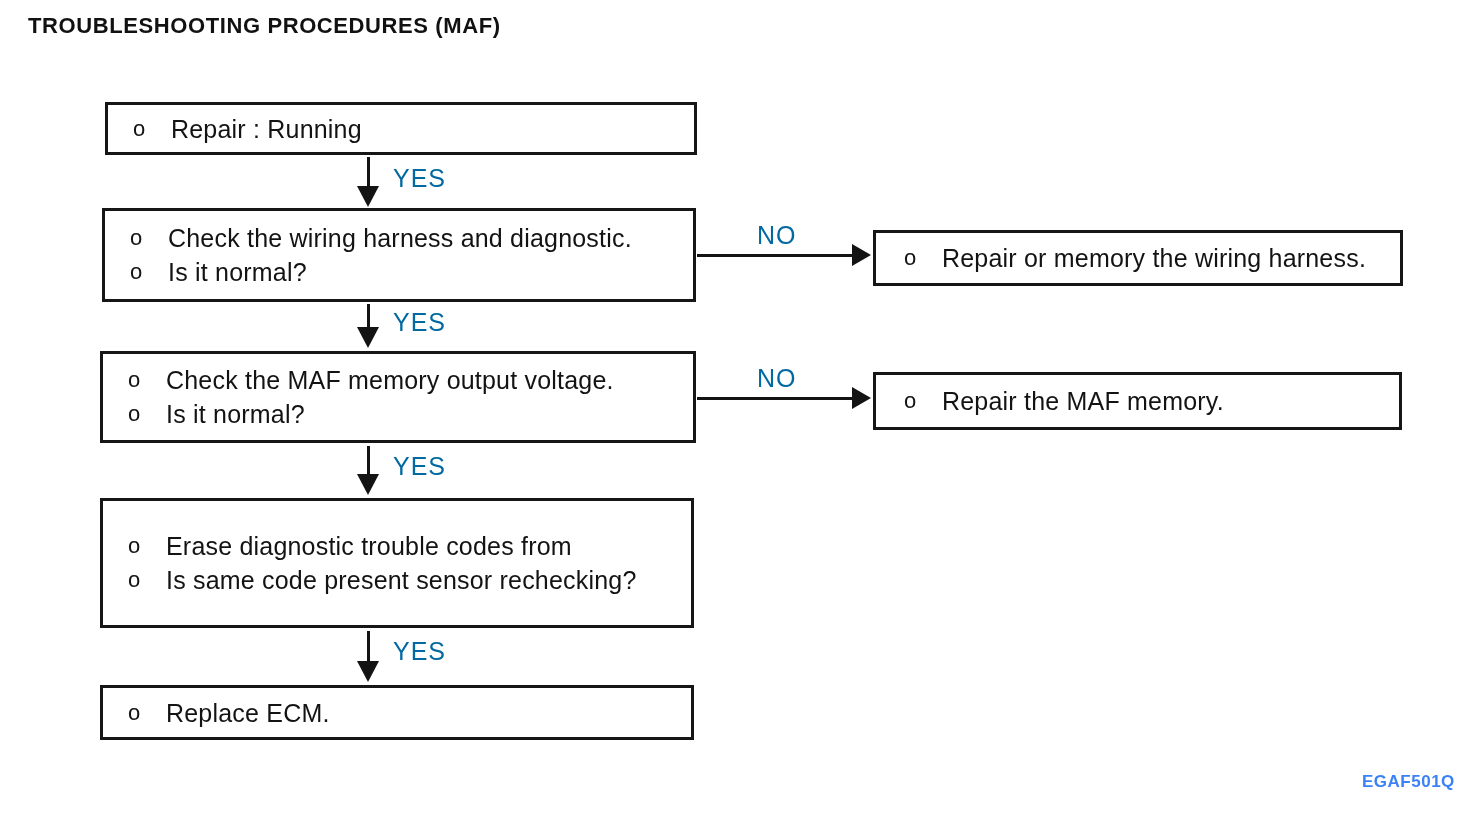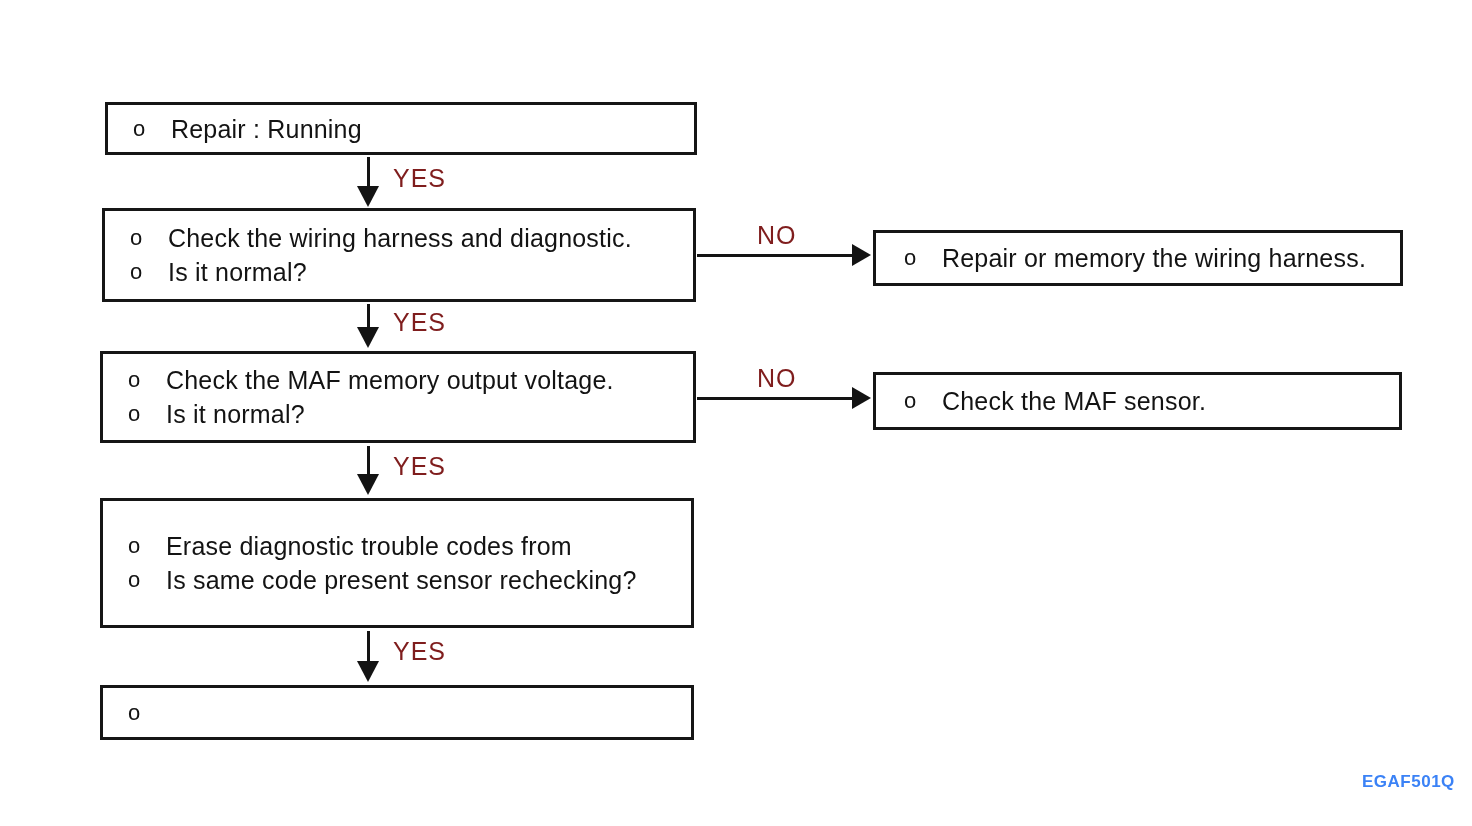--- a/index.html
+++ b/index.html
@@ -65,37 +65,38 @@
     position: absolute;
     width: 0; height: 0;
     border-top: 11px solid transparent;
     border-bottom: 11px solid transparent;
     border-left: 19px solid #131313;
   }
   .branch-label {
     position: absolute;
     font-size: 25px;
     letter-spacing: 1px;
-    color: #7f1d1d;
+    color: #0369a1;
   }
   .figure-code {
     position: absolute;
     left: 1362px;
     top: 772px;
     font-size: 17px;
     font-weight: bold;
     letter-spacing: 0.5px;
     color: #3b82f6;
   }
 </style>
 </head>
 <body>
 
 <div id="page">
 
+  <div class="title">TROUBLESHOOTING PROCEDURES (MAF)</div>
 
   <div class="box" style="left:105px; top:102px; width:592px; height:53px;">
     <div class="item">
       <span class="bullet">o</span>
       <span class="txt">Repair : Running</span>
     </div>
   </div>
 
   <div class="vshaft" style="left:367px; top:157px; height:31px;"></div>
   <div class="head-down" style="left:357px; top:186px;"></div>
@@ -138,21 +139,21 @@
     </div>
   </div>
 
   <div class="hshaft" style="left:697px; top:397px; width:158px;"></div>
   <div class="head-right" style="left:852px; top:387px;"></div>
   <div class="branch-label" style="left:757px; top:364px;">NO</div>
 
   <div class="box" style="left:873px; top:372px; width:529px; height:58px; padding-left:28px;">
     <div class="item">
       <span class="bullet">o</span>
-      <span class="txt">Check the MAF sensor.</span>
+      <span class="txt">Repair the MAF memory.</span>
     </div>
   </div>
 
   <div class="vshaft" style="left:367px; top:446px; height:30px;"></div>
   <div class="head-down" style="left:357px; top:474px;"></div>
   <div class="branch-label" style="left:393px; top:452px;">YES</div>
 
   <div class="box" style="left:100px; top:498px; width:594px; height:130px;">
     <div class="item">
       <span class="bullet">o</span>
@@ -164,18 +165,19 @@
     </div>
   </div>
 
   <div class="vshaft" style="left:367px; top:631px; height:32px;"></div>
   <div class="head-down" style="left:357px; top:661px;"></div>
   <div class="branch-label" style="left:393px; top:637px;">YES</div>
 
   <div class="box" style="left:100px; top:685px; width:594px; height:55px;">
     <div class="item">
       <span class="bullet">o</span>
+      <span class="txt">Replace ECM.</span>
     </div>
   </div>
 
   <div class="figure-code">EGAF501Q</div>
 
 </div>
 
 </body></html>

